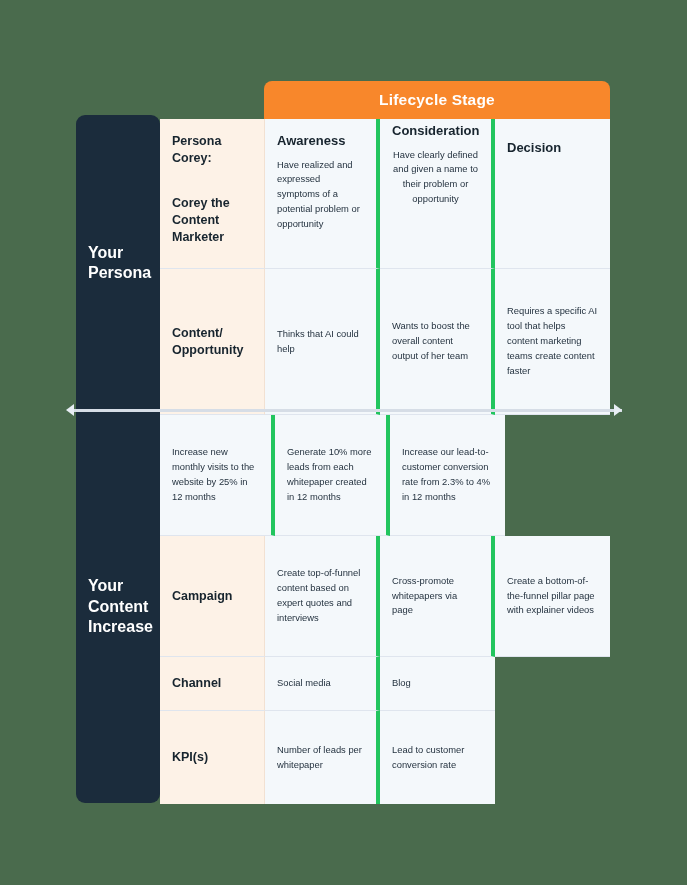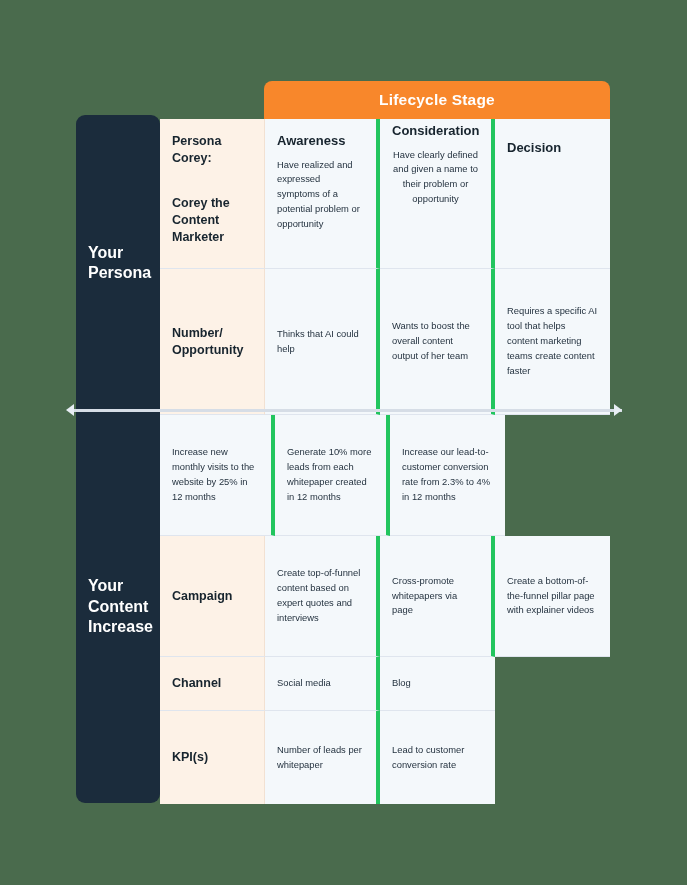--- a/index.html
+++ b/index.html
@@ -208,21 +208,21 @@
         <div class="body-text">Have clearly defined and given a name to their problem or opportunity</div>
       </div>
       <div class="cell cell-data offset-2">
         <div class="stage-title">Decision</div>
       </div>
     </div>
 
     <div class="grid-row row-h-problem">
       <div class="cell cell-label">
         <div class="label-text">
-          <span>Number/</span><br>
+          <span>Content/</span><br>
           <span>Opportunity</span>
         </div>
       </div>
       <div class="cell cell-data">
         <div class="body-text">Thinks that AI could help</div>
       </div>
       <div class="cell cell-data">
         <div class="body-text">Wants to boost the overall content output of her team</div>
       </div>
       <div class="cell cell-data">

